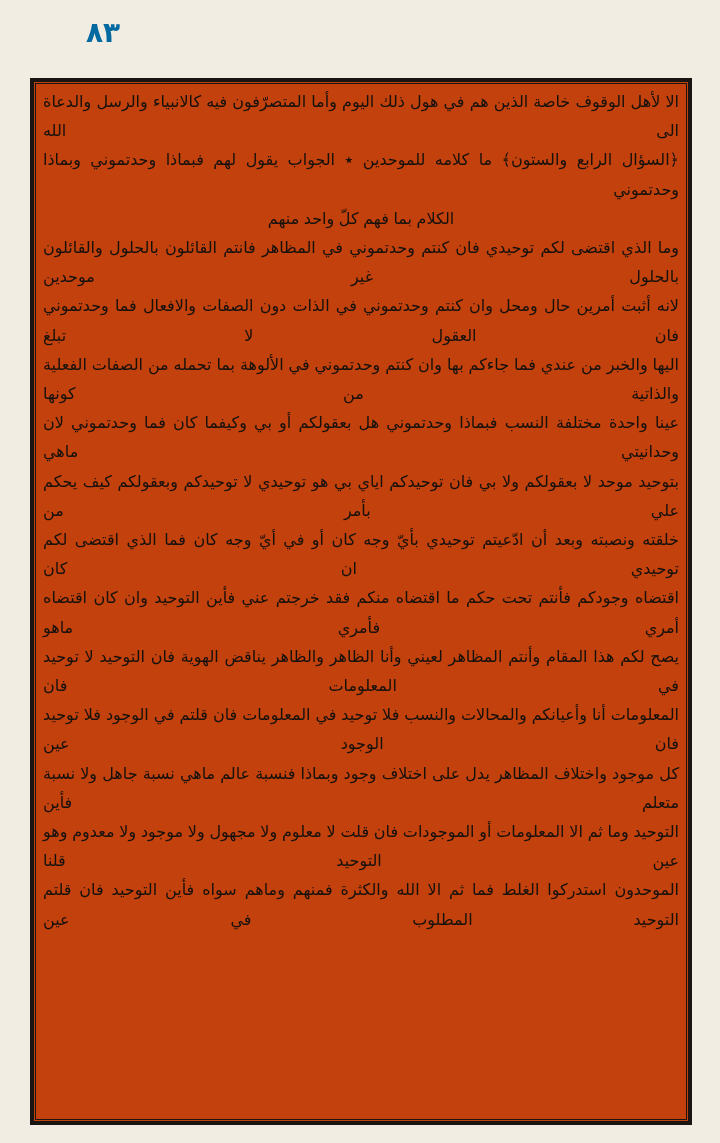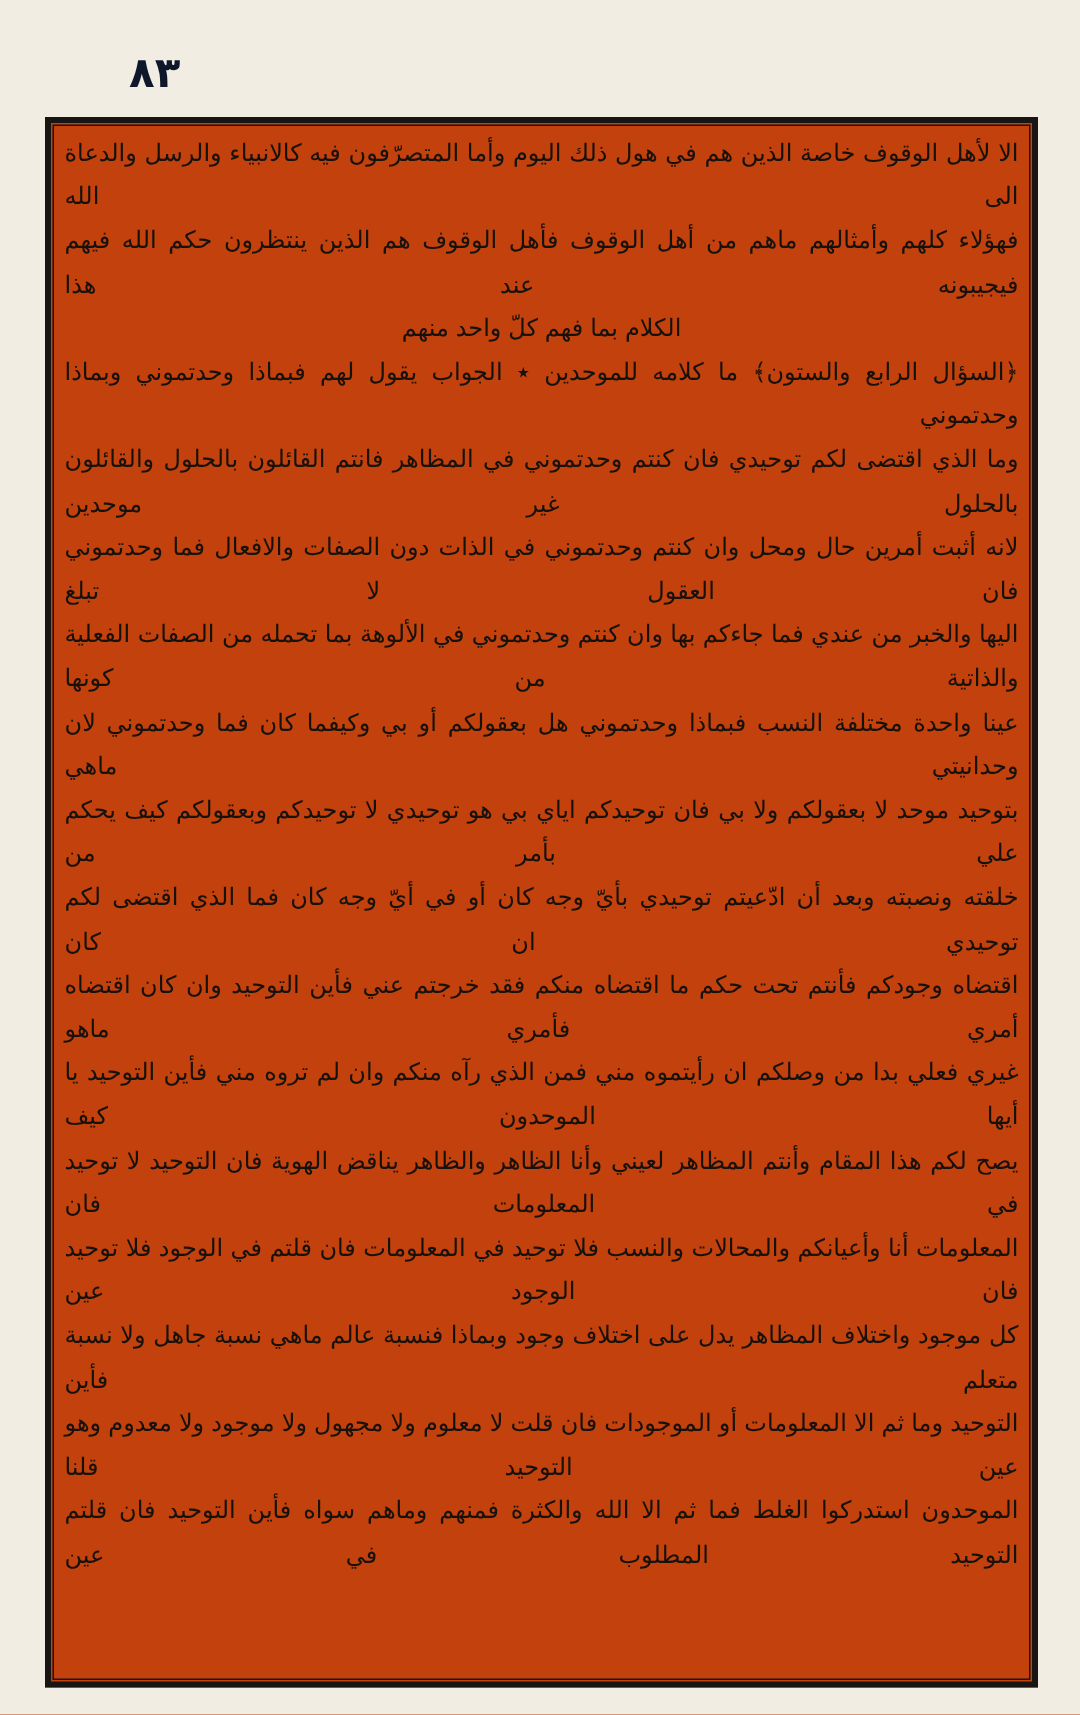--- a/index.html
+++ b/index.html
@@ -9,25 +9,25 @@
   body {
     width: 720px;
     height: 1143px;
     position: relative;
     background: #f1ede3;
     font-family: "DejaVu Sans", sans-serif;
     overflow: hidden;
   }
   .page-number {
     position: absolute;
-    top: 32px;
+    top: 16px;
     left: 86px;
     font-size: 28px;
     font-weight: bold;
-    color: #0f172a;
+    color: #0369a1;
     letter-spacing: 1px;
   }
   .frame-outer {
     position: absolute;
     left: 30px;
     top: 78px;
     width: 654px;
     height: 1039px;
     border: 4px solid #181512;
     background: #c2410c;
@@ -65,31 +65,29 @@
 </style>
 </head>
 <body>
 
 <div class="page-number">٨٣</div>
 
 <div class="frame-outer">
   <div class="frame-inner">
     <div class="text-body" id="text-body">
         <div class="tline">الا لأهل الوقوف خاصة الذين هم في هول ذلك اليوم وأما المتصرّفون فيه كالانبياء والرسل والدعاة الى الله</div>
-        <div class="tline">فهؤلاء كلهم وأمثالهم ماهم من أهل الوقوف فأهل الوقوف هم الذين ينتظرون حكم الله فيهم فيجيبونه عند هذا</div>
+        <div class="tline">﴿السؤال الرابع والستون﴾ ما كلامه للموحدين ٭ الجواب يقول لهم فبماذا وحدتموني وبماذا وحدتموني</div>
         <div class="tline center">الكلام بما فهم كلّ واحد منهم</div>
-        <div class="tline">﴿السؤال الرابع والستون﴾ ما كلامه للموحدين ٭ الجواب يقول لهم فبماذا وحدتموني وبماذا وحدتموني</div>
         <div class="tline">وما الذي اقتضى لكم توحيدي فان كنتم وحدتموني في المظاهر فانتم القائلون بالحلول والقائلون بالحلول غير موحدين</div>
         <div class="tline">لانه أثبت أمرين حال ومحل وان كنتم وحدتموني في الذات دون الصفات والافعال فما وحدتموني فان العقول لا تبلغ</div>
         <div class="tline">اليها والخبر من عندي فما جاءكم بها وان كنتم وحدتموني في الألوهة بما تحمله من الصفات الفعلية والذاتية من كونها</div>
         <div class="tline">عينا واحدة مختلفة النسب فبماذا وحدتموني هل بعقولكم أو بي وكيفما كان فما وحدتموني لان وحدانيتي ماهي</div>
         <div class="tline">بتوحيد موحد لا بعقولكم ولا بي فان توحيدكم اياي بي هو توحيدي لا توحيدكم وبعقولكم كيف يحكم علي بأمر من</div>
         <div class="tline">خلقته ونصبته وبعد أن ادّعيتم توحيدي بأيّ وجه كان أو في أيّ وجه كان فما الذي اقتضى لكم توحيدي ان كان</div>
         <div class="tline">اقتضاه وجودكم فأنتم تحت حكم ما اقتضاه منكم فقد خرجتم عني فأين التوحيد وان كان اقتضاه أمري فأمري ماهو</div>
-        <div class="tline">غيري فعلي بدا من وصلكم ان رأيتموه مني فمن الذي رآه منكم وان لم تروه مني فأين التوحيد يا أيها الموحدون كيف</div>
         <div class="tline">يصح لكم هذا المقام وأنتم المظاهر لعيني وأنا الظاهر والظاهر يناقض الهوية فان التوحيد لا توحيد في المعلومات فان</div>
         <div class="tline">المعلومات أنا وأعيانكم والمحالات والنسب فلا توحيد في المعلومات فان قلتم في الوجود فلا توحيد فان الوجود عين</div>
         <div class="tline">كل موجود واختلاف المظاهر يدل على اختلاف وجود وبماذا فنسبة عالم ماهي نسبة جاهل ولا نسبة متعلم فأين</div>
         <div class="tline">التوحيد وما ثم الا المعلومات أو الموجودات فان قلت لا معلوم ولا مجهول ولا موجود ولا معدوم وهو عين التوحيد قلنا</div>
         <div class="tline">الموحدون استدركوا الغلط فما ثم الا الله والكثرة فمنهم وماهم سواه فأين التوحيد فان قلتم التوحيد المطلوب في عين</div>
       </div>
   </div>
 </div>
 
 </body></html>

